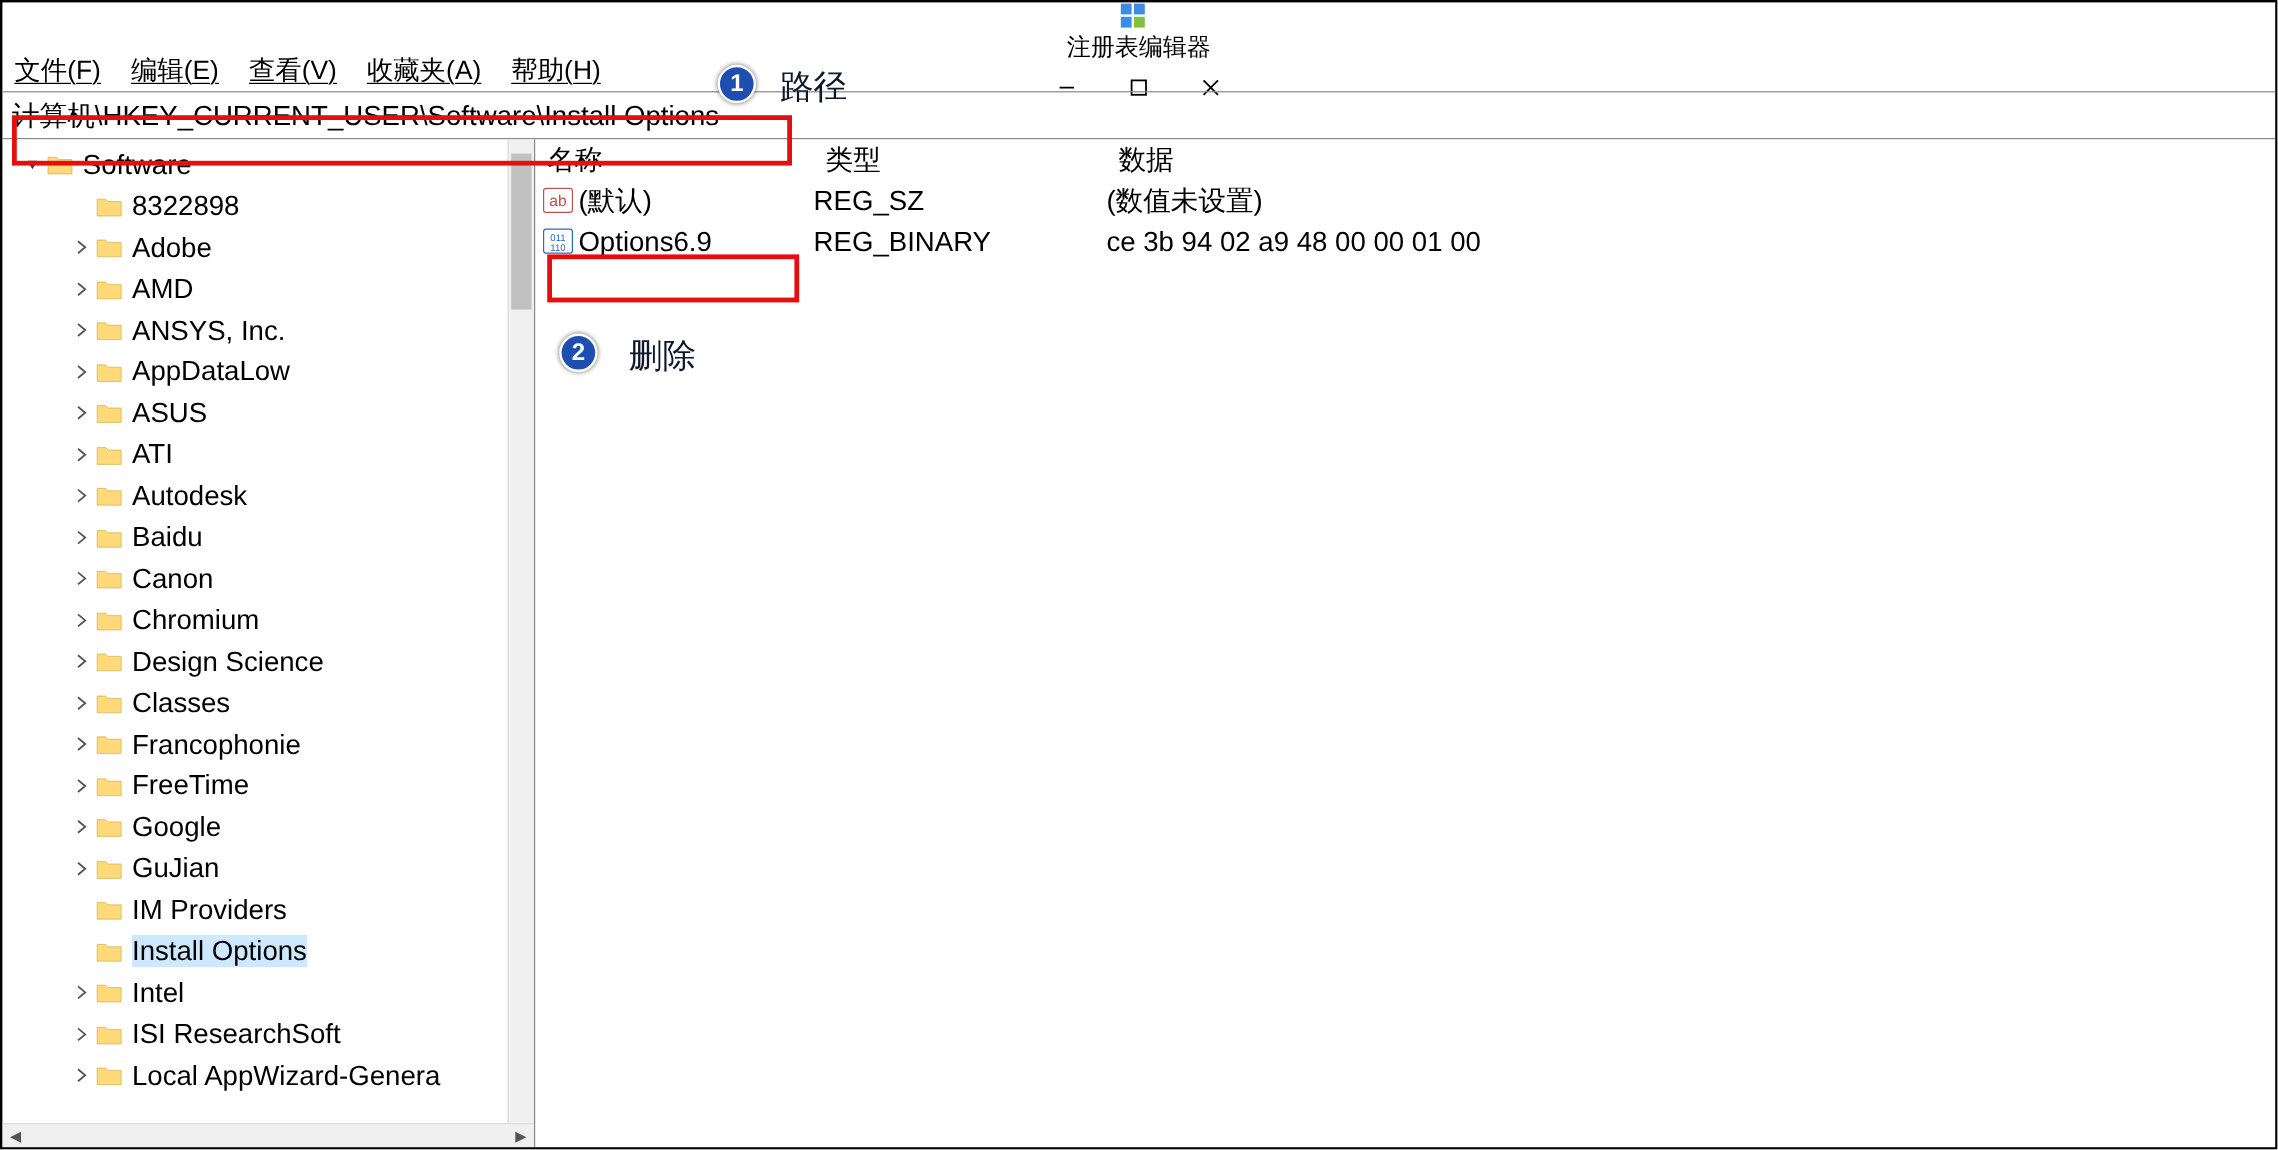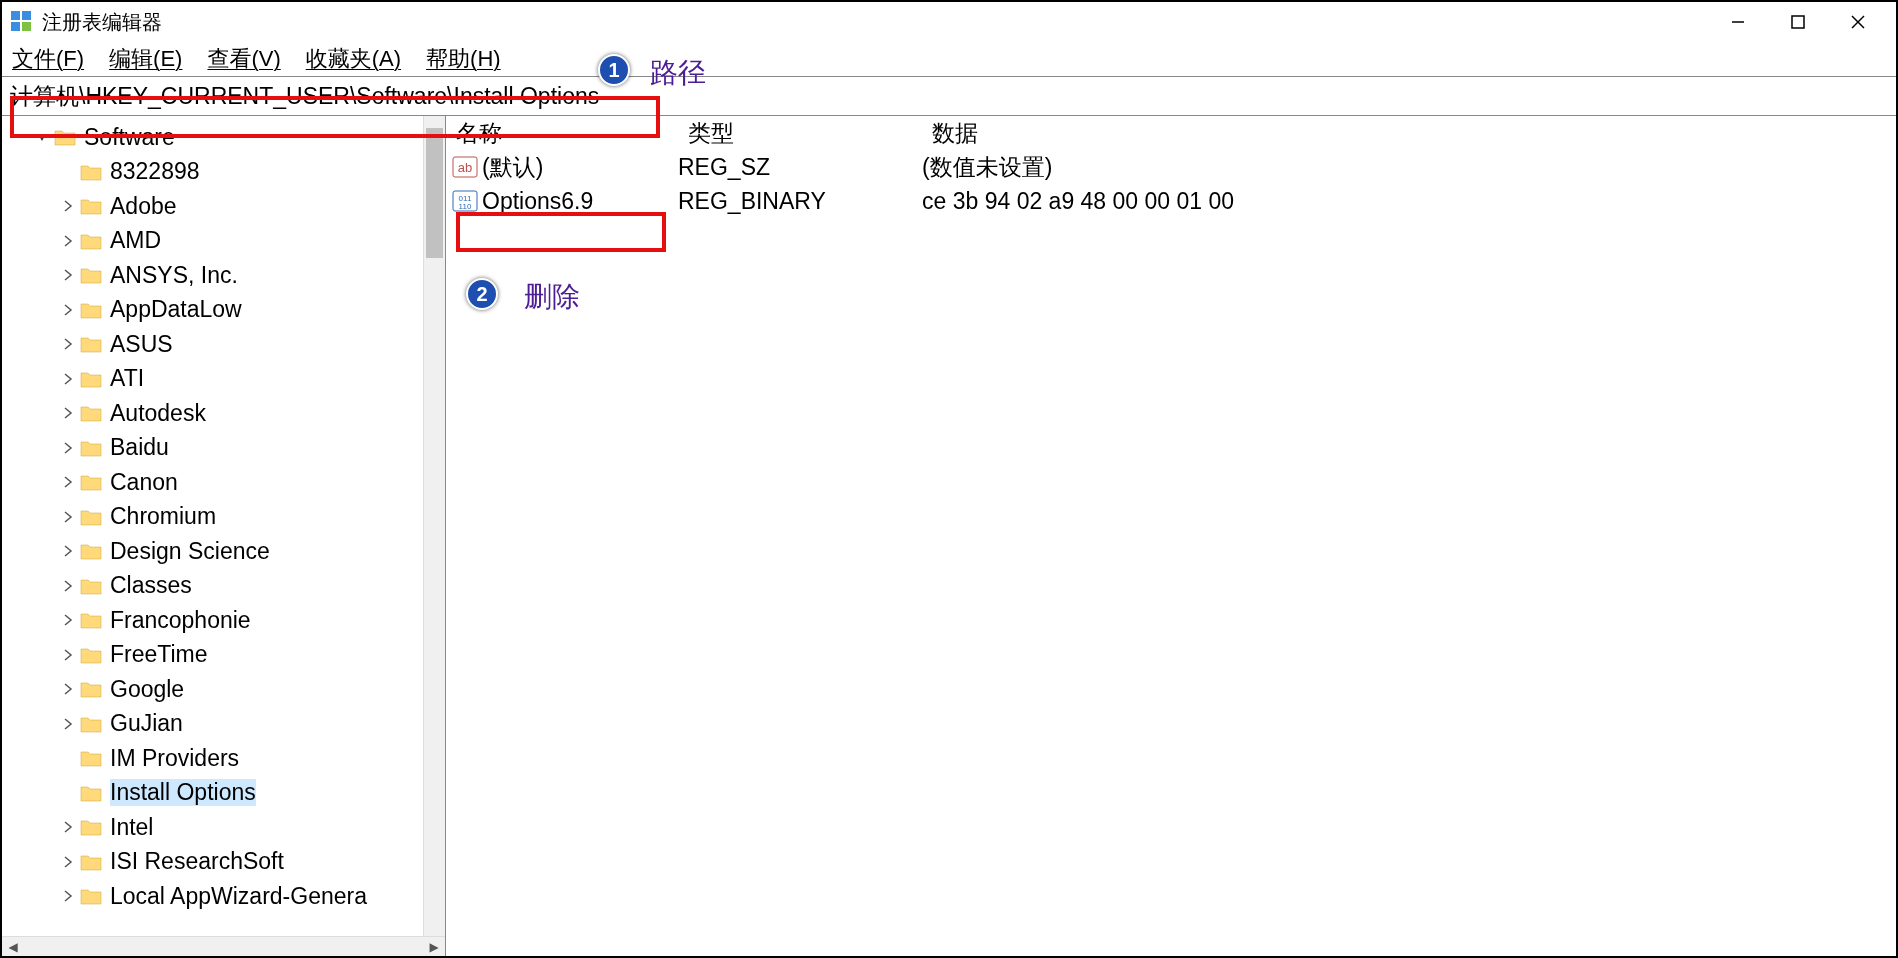--- a/index.html
+++ b/index.html
@@ -1,48 +1,48 @@
 <!DOCTYPE html>
 <html><head>
 <meta charset="utf-8">
 <style>
 * { box-sizing: border-box; margin: 0; padding: 0; font-family: "Segoe UI", "Microsoft YaHei", sans-serif; }
 body { background: #fff; width: 1898px; height: 958px; overflow: hidden; position: relative; }
 
 .window { width: 100%; height: 100%; border: 2px solid #000; display: flex; flex-direction: column; }
 
-.title-bar { height: 40px; display: flex; align-items: center; padding: 0 8px; font-size: 20px; }
+.title-bar { height: 40px; display: flex; align-items: center; padding: 0 8px; font-size: 20px; flex-direction: column; }
 .title-bar .app-icon { width: 24px; height: 24px; margin-right: 8px; display: inline-flex; }
 .title-bar .title { flex: 1; }
 .win-controls { display: flex; }
 .win-btn { width: 60px; height: 40px; display: flex; align-items: center; justify-content: center; font-size: 18px; }
 .win-btn svg { width: 16px; height: 16px; }
 
 .menu-bar { height: 34px; display: flex; align-items: center; padding: 0 8px; gap: 21px; font-size: 22px; }
 .menu-item { padding: 0 2px; text-decoration: underline; text-decoration-thickness: 1px; text-underline-offset: 3px; }
 
 .annotation-badge { position: absolute; width: 32px; height: 32px; border-radius: 50%; background: #1e4fb0; color: #fff; font-weight: bold; display: flex; align-items: center; justify-content: center; font-size: 20px; border: 2px solid #fff; box-shadow: 0 0 4px rgba(0,0,0,.6); z-index: 20; }
-.annotation-label { position: absolute; color: #4c1d95; font-size: 28px; font-weight: 500; z-index: 20; }
+.annotation-label { position: absolute; color: #0f172a; font-size: 28px; font-weight: 500; z-index: 20; }
 
 .annotation-box { position: absolute; border: 4px solid #e60f0f; z-index: 15; pointer-events: none; }
 
 .address-bar { height: 40px; border-top: 1px solid #888; border-bottom: 1px solid #888; display: flex; align-items: center; padding: 0 8px; font-size: 23px; }
 
 .body-area { flex: 1; display: flex; overflow: hidden; }
 
 .tree-pane { width: 444px; border-right: 1px solid #888; overflow: hidden; position: relative; font-size: 23px; display:flex; flex-direction:column; }
 .tree-scroll { flex:1; overflow:hidden; position:relative; }
 .tree-inner { padding-top: 4px; }
 .tree-row { height: 34.5px; display: flex; align-items: center; white-space: nowrap; }
 .tree-row .chev { width: 24px; display:flex; align-items:center; justify-content:center; color:#555; }
 .tree-row .chev.empty { visibility:hidden; }
 .folder-icon { width: 22px; height: 18px; margin-right: 8px; display:inline-flex; }
 .tree-row .label { }
 .tree-row.selected .label { background: #cde8ff; }
-.tree-row.indent0 { padding-left: 28px; }
+.tree-row.indent0 { padding-left: 13px; }
 .tree-row.indent1 { padding-left: 54px; }
 
 .scrollbar-v { position:absolute; right:0; top:0; bottom:20px; width:22px; background:#f0f0f0; border-left:1px solid #ddd; }
 .scrollbar-v .thumb { position:absolute; left:2px; right:2px; top:12px; height:130px; background:#c1c1c1; }
 .scrollbar-h { position:absolute; left:0; right:0; bottom:0; height:20px; background:#f0f0f0; border-top:1px solid #ddd; }
 .scrollbar-h .arrow-l, .scrollbar-h .arrow-r { position:absolute; top:0; bottom:0; width:22px; display:flex;align-items:center;justify-content:center; font-size:12px; color:#555;}
 .scrollbar-h .arrow-l{left:0;} .scrollbar-h .arrow-r{right:0;}
 
 .list-pane { flex:1; position:relative; font-size: 23px; }
 .list-header { height: 34px; display:flex; align-items:center; }

